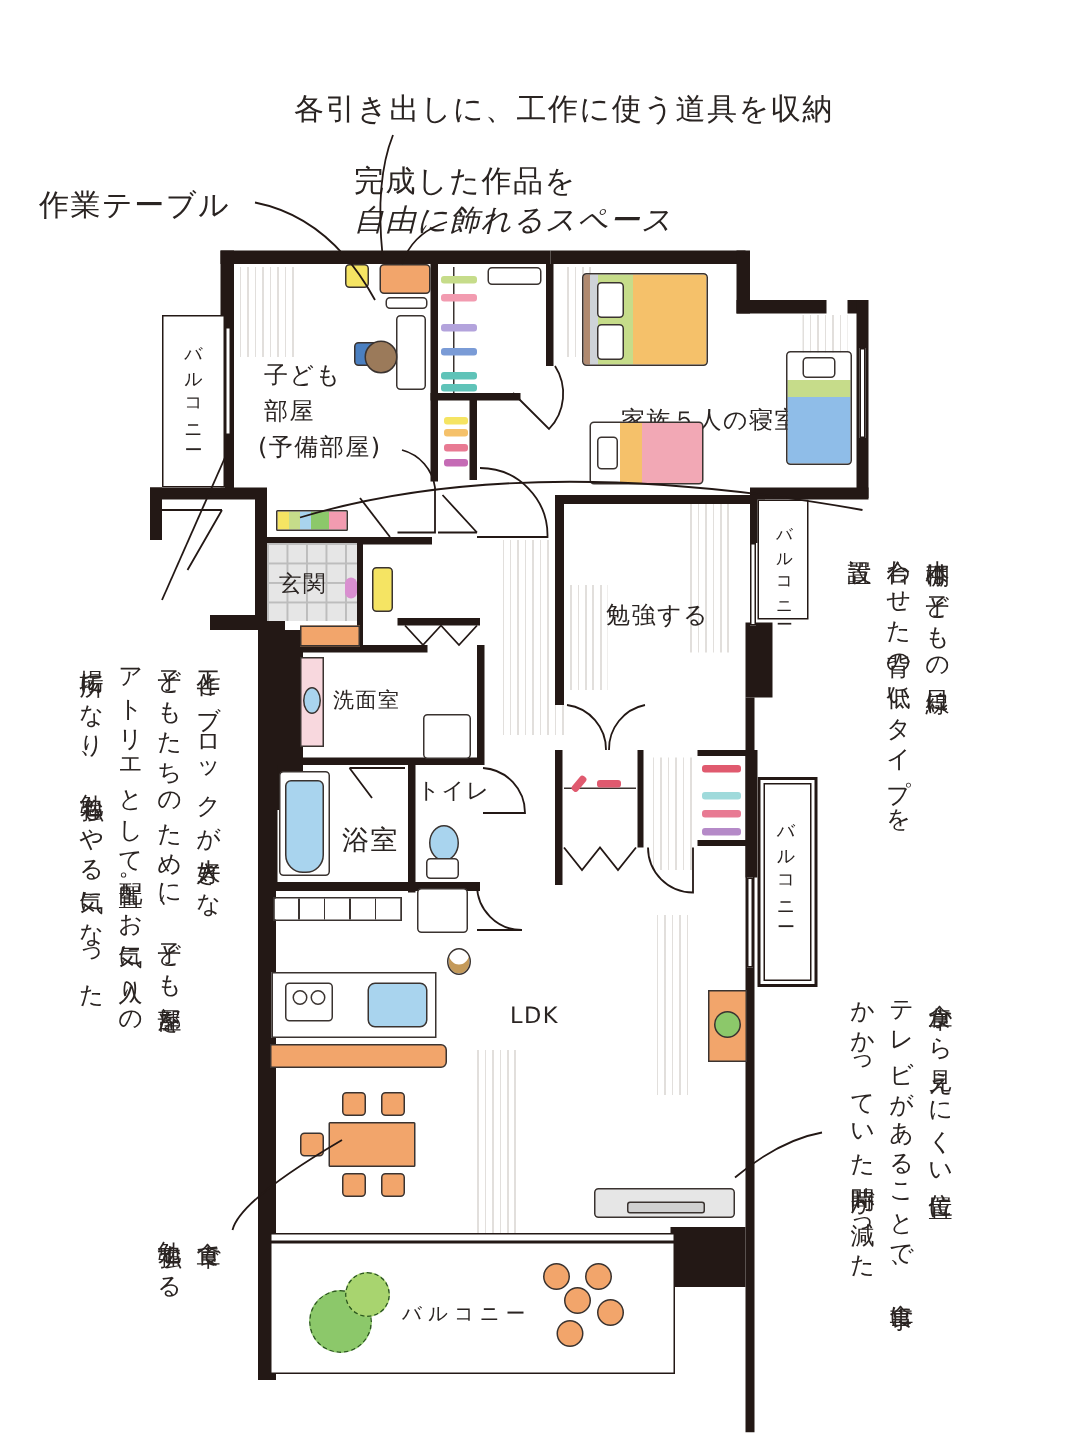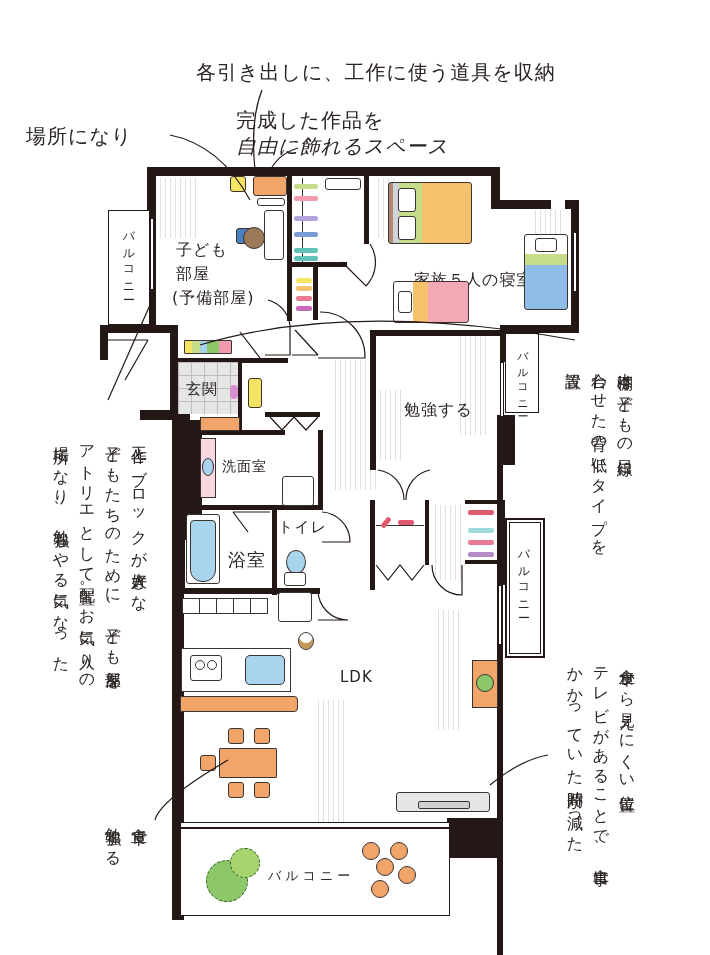--- a/index.html
+++ b/index.html
@@ -17,21 +17,21 @@
   .tile { background-color: #e6e6e6;
           background-image: linear-gradient(#bdbdbd 1px, transparent 1px), linear-gradient(90deg, #bdbdbd 1px, transparent 1px);
           background-size: 13px 13px; }
   .hanger { position: absolute; height: 5px; border-radius: 2px; }
   svg.overlay { position: absolute; left: 0; top: 0; }
 </style>
 </head>
 <body>
 
 <div class="note" style="left:196px; top:60px;">各引き出しに、工作に使う道具を収納</div>
-<div class="note" style="left:26px; top:124px;">場所になり</div>
+<div class="note" style="left:26px; top:124px;">作業テーブル</div>
 <div class="note" style="left:236px; top:108px;">完成した作品を</div>
 <div class="note" style="left:236px; top:134px;font-style:italic;">自由に飾れるスペース</div>
 
 <div class="floor-shade" style="left:160px; top:178px; width:40px; height:60px;"></div>
 <div class="floor-shade" style="left:378px; top:178px; width:16px; height:60px;"></div>
 <div class="floor-shade" style="left:535px; top:210px; width:30px; height:30px;"></div>
 <div class="floor-shade" style="left:335px; top:360px; width:45px; height:130px;"></div>
 <div class="floor-shade" style="left:375px; top:390px; width:30px; height:70px;"></div>
 <div class="floor-shade" style="left:460px; top:335px; width:30px; height:100px;"></div>
 <div class="floor-shade" style="left:435px; top:505px; width:30px; height:75px;"></div>

